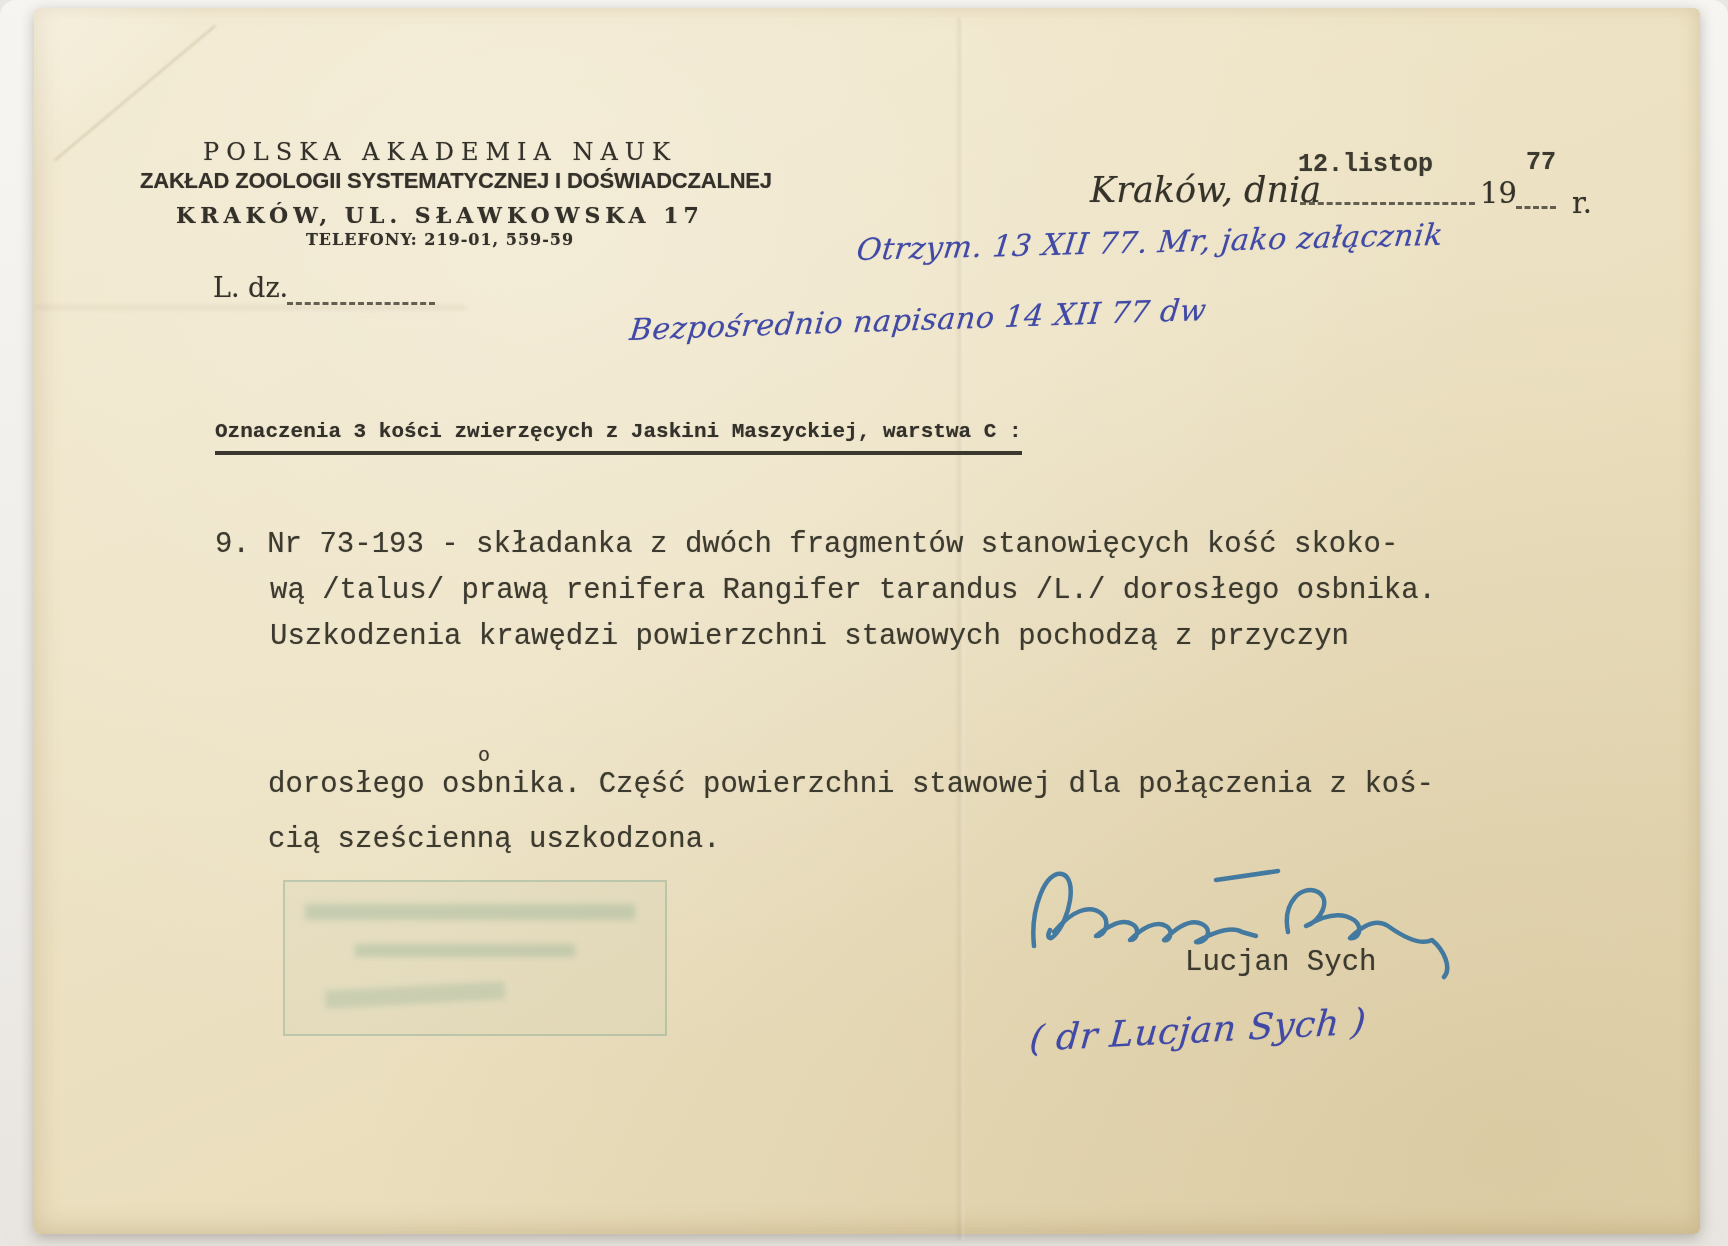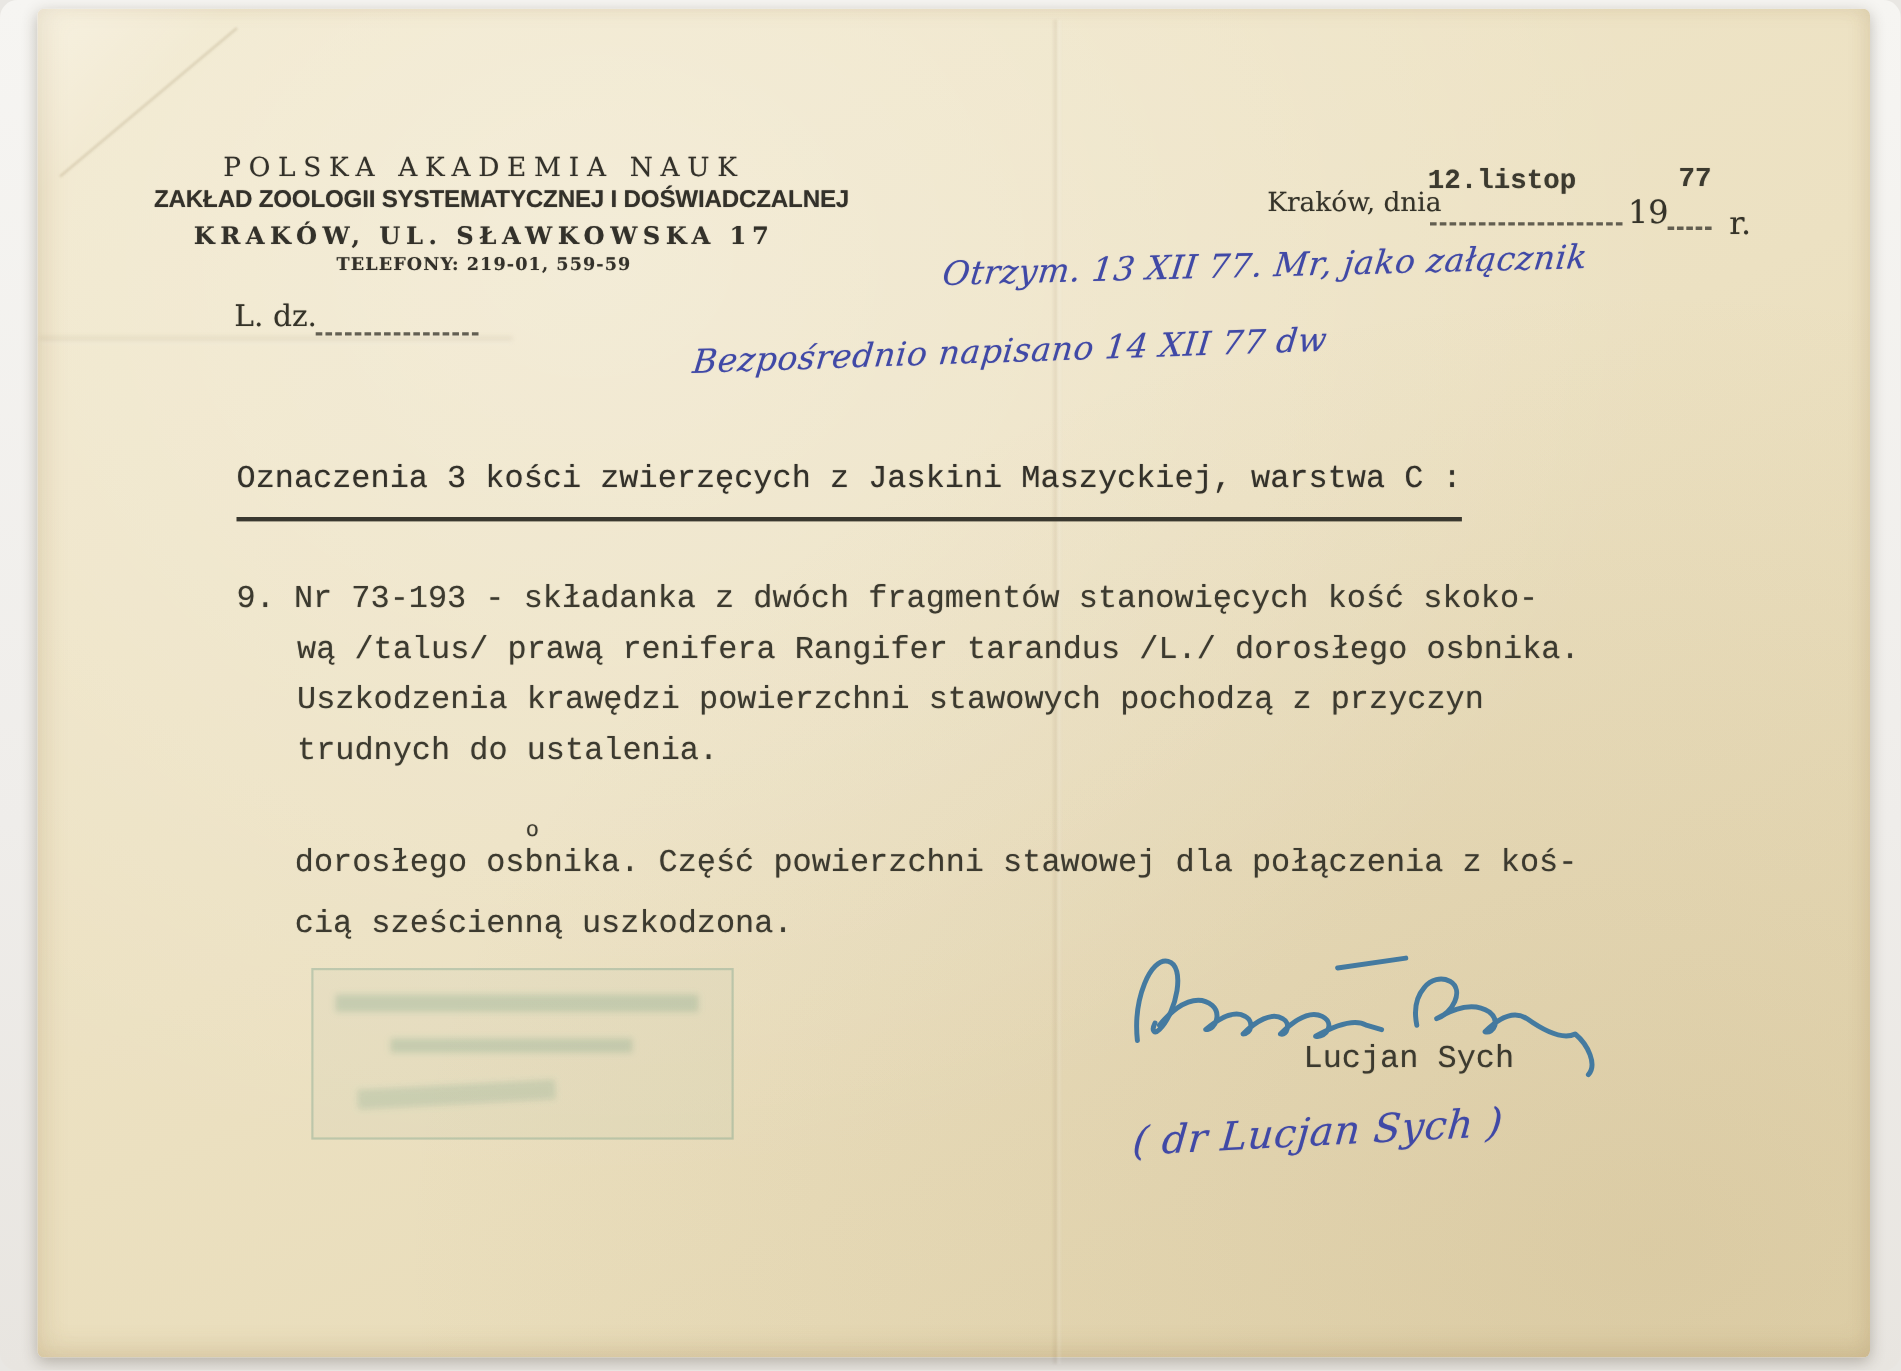--- a/index.html
+++ b/index.html
@@ -42,22 +42,22 @@
   }
   
   .typed{
     position:absolute;font-family:"Liberation Mono",monospace;
     font-size:29px;line-height:1;color:#3c3a2f;white-space:pre;
     text-shadow:0 0 1px rgba(60,58,48,0.45);
   }
   .typed-small{font-size:20px;}
   .typed-date{font-size:25px;font-weight:bold;}
   .heading{
-    font-weight:normal;color:#33312a;font-size:29px;
-    border-bottom:4px solid #3a382f;padding-bottom:20px;
+    font-weight:bold;color:#33312a;font-size:21px;
+    border-bottom:4px solid #3a382f;padding-bottom:9px;
     text-shadow:0 0 1px rgba(50,48,40,0.5);
   }
   .serif{
     position:absolute;font-family:"DejaVu Serif",serif;color:#353329;white-space:pre;
     text-shadow:0 0 1px rgba(53,51,41,0.35);
   }
   .letterhead{
     position:absolute;left:140px;top:0;width:600px;text-align:center;color:#33312a;
   }
   .lh1{position:absolute;left:0;top:138px;width:600px;
@@ -108,37 +108,36 @@
   <div class="letterhead">
     <div class="lh1">POLSKA AKADEMIA NAUK</div>
     <div class="lh2">ZAKŁAD ZOOLOGII SYSTEMATYCZNEJ I DOŚWIADCZALNEJ</div>
     <div class="lh3">KRAKÓW, UL. SŁAWKOWSKA 17</div>
     <div class="lh4">TELEFONY: 219-01, 559-59</div>
   </div>
 
   <div class="serif" style="left:213px;top:272px;font-size:27px;">L. dz.</div>
   <div class="dashed-line" style="left:287px;top:302px;width:148px;"></div>
 
-  <div class="serif" style="left:1152px;top:170px;font-size:24px;">Kraków, dnia</div>
+  <div class="serif" style="left:1090px;top:170px;font-size:35px;font-style:italic;">Kraków, dnia</div>
   <div class="typed typed-date" style="left:1298px;top:152px;">12.listop</div>
   <div class="dashed-line" style="left:1300px;top:202px;width:175px;"></div>
   <div class="serif" style="left:1480px;top:176px;font-size:29px;">19</div>
   <div class="dashed-line" style="left:1516px;top:206px;width:40px;"></div>
   <div class="typed typed-date" style="left:1526px;top:150px;">77</div>
   <div class="serif" style="left:1572px;top:186px;font-size:29px;">r.</div>
 
   <div class="handwriting" style="left:855px;top:232px;font-size:30px;">Otrzym. 13 XII 77. Mr, jako załącznik</div>
   <div class="handwriting" style="left:628px;top:312px;font-size:30px;transform:skewX(-8deg) rotate(-2deg);">Bezpośrednio napisano 14 XII 77 dw</div>
 
   <div class="typed heading" style="left:215px;top:421px;">Oznaczenia 3 kości zwierzęcych z Jaskini Maszyckiej, warstwa C :</div>
 
   <div class="typed" style="left:215px;top:530px;">9. Nr 73-193 - składanka z dwóch fragmentów stanowięcych kość skoko-</div>
   <div class="typed" style="left:270px;top:576px;">wą /talus/ prawą renifera Rangifer tarandus /L./ dorosłego osbnika.</div>
   <div class="typed" style="left:270px;top:622px;">Uszkodzenia krawędzi powierzchni stawowych pochodzą z przyczyn</div>
-  <div class="typed" style="left:270px;top:668px;">trudnych do ustalenia.</div>
 
   <div class="typed typed-small" style="left:478px;top:746px;">o</div>
   <div class="typed" style="left:268px;top:770px;">dorosłego osbnika. Część powierzchni stawowej dla połączenia z koś-</div>
   <div class="typed" style="left:268px;top:825px;">cią sześcienną uszkodzona.</div>
 
   <div class="stamp">
     <div class="stamp-bar stamp-bar1"></div>
     <div class="stamp-bar stamp-bar2"></div>
     <div class="stamp-bar stamp-bar3"></div>
   </div>

